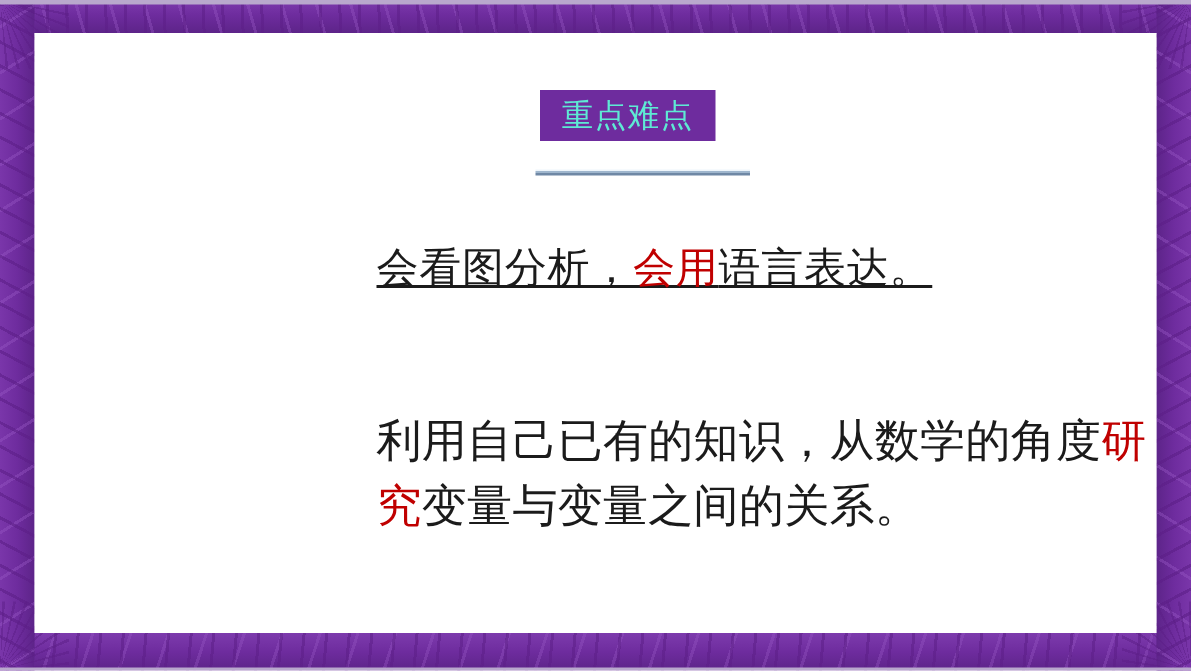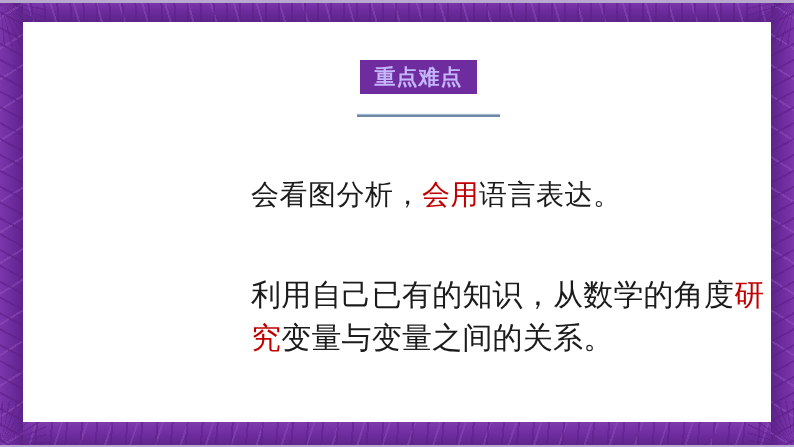--- a/index.html
+++ b/index.html
@@ -154,23 +154,23 @@
     left: 337px;
     top: 38px;
     width: 117px;
     height: 34px;
     background: #6E2C9E;
     display: flex;
     align-items: center;
     justify-content: center;
   }
   .title-badge-text {
-    color: #c4b5fd;
+    color: #5eead4;
     font-family: "DejaVu Sans", "Liberation Sans", sans-serif;
-    font-weight: bold;
+    font-weight: normal;
     font-size: 21px;
     letter-spacing: 1px;
     line-height: 1;
     text-align: right;
   }
 
   
   .title-rule {
     position: absolute;
     left: 334px;
@@ -180,26 +180,27 @@
     background: linear-gradient(180deg,
       #eef5fb 0%, #eef5fb 25%,
       #9fb6cd 25%, #9fb6cd 60%,
       #6f88a5 60%, #6f88a5 100%);
   }
 
   
   .line-one {
     position: absolute;
     left: 228px;
-    top: 153px;
+    top: 138px;
     font-size: 28px;
     line-height: 1.45;
     color: #1b1b1b;
     white-space: nowrap;
     letter-spacing: 0.5px;
+    text-decoration: underline;
   }
   .para-two {
     position: absolute;
     left: 228px;
     top: 252px;
     width: 530px;
     font-size: 30px;
     line-height: 1.42;
     color: #1b1b1b;
     letter-spacing: 0.2px;

